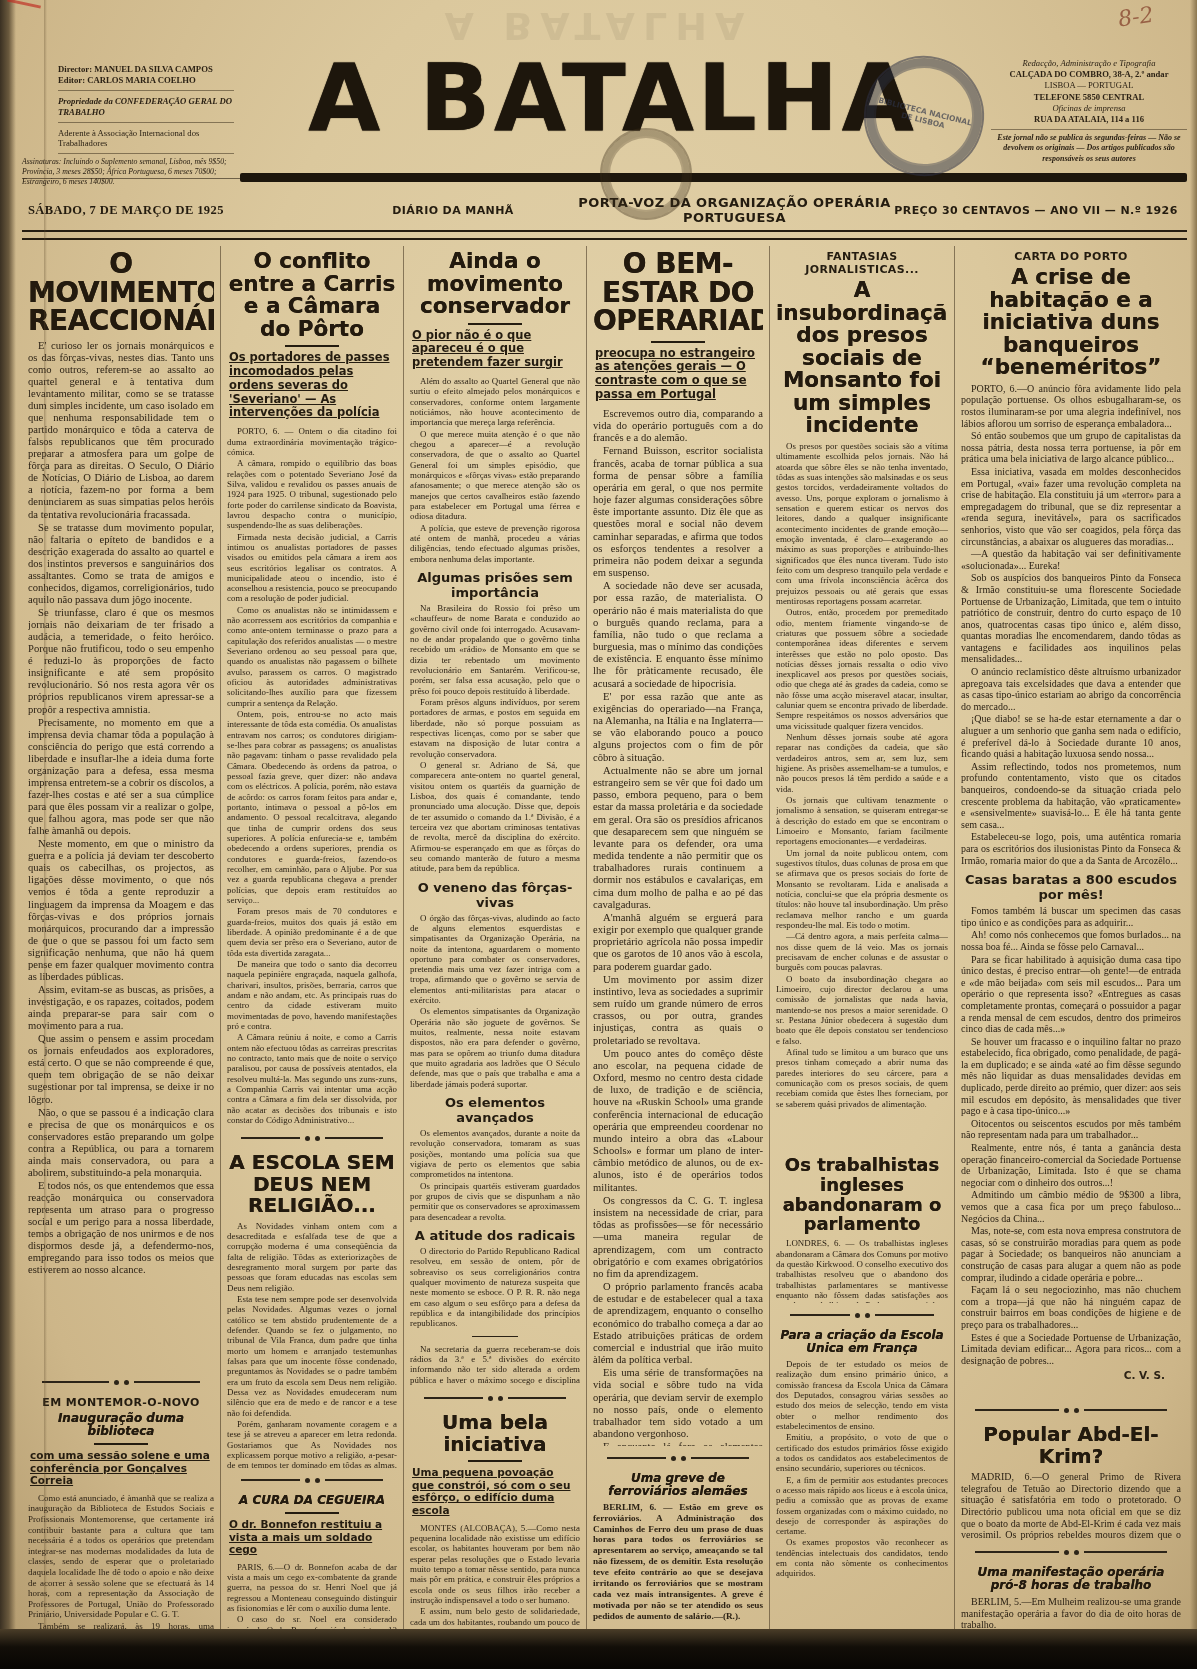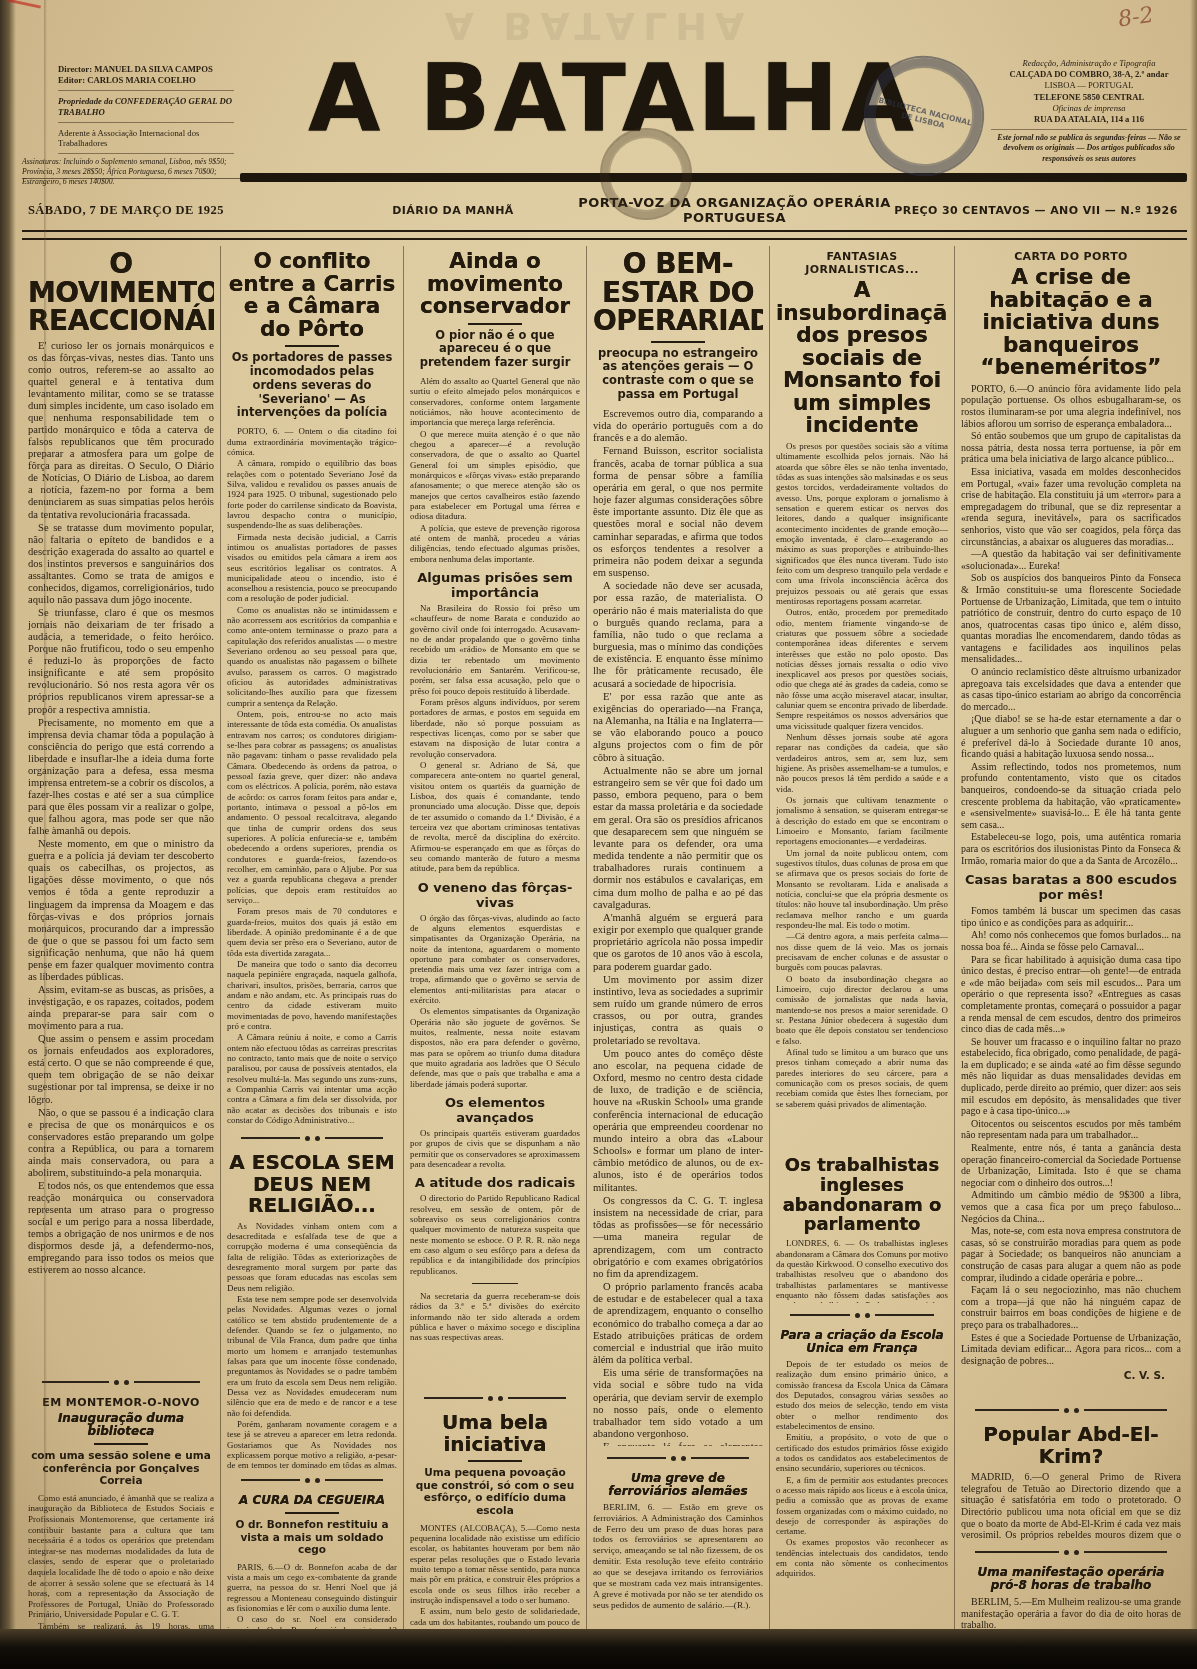--- a/index.html
+++ b/index.html
@@ -65,31 +65,31 @@
     letter-spacing:.4px;margin:2px 0 3px;color:#241c10;}
   .headline{font-family:"DejaVu Sans",sans-serif;font-weight:bold;text-align:center;color:#231a0e;
     text-shadow:0 0 .5px #231a0e;margin:2px 0 4px;}
   .h-xl{font-size:28px;line-height:1.02;letter-spacing:-.5px;}
   .h-lg{font-size:21.5px;line-height:1.05;}
   .h-md2{font-size:20px;line-height:1.08;}
   .h-md{font-size:12px;line-height:1.08;font-style:italic;}
   .h-sm{font-size:18px;line-height:1.1;}
   .hline{width:54px;border-top:2px solid #241c10;margin:5px auto 4px;}
   .deck{font-family:"DejaVu Sans",sans-serif;font-weight:bold;font-size:11.5px;line-height:1.2;
-    text-align:center;margin:3px 2px 6px;color:#241c10;}
+    margin:3px 2px 6px;color:#241c10;text-decoration:underline;}
   .cross{font-family:"DejaVu Sans",sans-serif;font-weight:bold;font-size:13px;text-align:center;margin:6px 0 3px;color:#241c10;}
   .midrule{width:46px;border-top:1px solid #2a2114;margin:7px auto;}
   .sign{text-align:right;font-family:"DejaVu Sans",sans-serif;font-weight:bold;font-size:10.5px;padding-right:16px;margin-top:3px;}
   p{margin:0 0 1px;text-indent:10px;text-align:justify;hyphens:auto;-webkit-hyphens:auto;}
 
   .c1 .a1 p{font-size:10.6px;line-height:1.14;}
   .c1 .a2 p{font-size:9px;line-height:1.18;}
   .c2 p,.c3 p,.c5 p{font-size:8.9px;line-height:1.16;}
   .c4 .a1 p{font-size:10.6px;line-height:1.15;}
-  .c4 .a2 p{font-size:9.2px;line-height:1.18;}
+  .c4 .a2 p{font-size:9.2px;line-height:1.18;font-weight:bold;}
   .c6 p{font-size:10px;line-height:1.16;}
   .c1 .a2 .deck,.c2 .a3 .deck,.c3 .a2 .deck{font-size:10.5px;}
 
   .orn{display:flex;align-items:center;gap:5px;margin:8px 14px;height:8px;}
   .orn::before,.orn::after{content:"";flex:1;border-top:2px solid #2c2418;}
   .orn i{width:5px;height:5px;background:#2c2418;border-radius:50%;}
 </style>
 </head>
 <body>
 
@@ -214,20 +214,21 @@
           <p>O que merece muita atenção é o que não chegou a aparecer—é a revolução conservadora, de que o assalto ao Quartel General foi um simples episódio, que monárquicos e «fôrças vivas» estão preparando afanosamente; o que merece atenção são os manejos que certos cavalheiros estão fazendo para estabelecer em Portugal uma férrea e odiosa ditadura.</p>
           <p>A polícia, que esteve de prevenção rigorosa até ontem de manhã, procedeu a várias diligências, tendo efectuado algumas prisões, embora nenhuma delas importante.</p>
           <div class="cross">Algumas prisões sem importância</div>
           <p>Na Brasileira do Rossio foi prêso um «chauffeur» de nome Barata e conduzido ao govêrno civil onde foi interrogado. Acusavam-no de andar propalando que o govêrno tinha recebido um «rádio» de Monsanto em que se dizia ter rebentado um movimento revolucionário em Santarém. Verificou-se, porém, ser falsa essa acusação, pelo que o prêso foi pouco depois restituído à liberdade.</p>
           <p>Foram prêsos alguns indivíduos, por serem portadores de armas, e postos em seguida em liberdade, não só porque possuiam as respectivas licenças, como por se saber que estavam na disposição de lutar contra a revolução conservadora.</p>
           <p>O general sr. Adriano de Sá, que comparecera ante-ontem no quartel general, visitou ontem os quartéis da guarnição de Lisboa, dos quais é comandante, tendo pronunciado uma alocução. Disse que, depois de ter assumido o comando da 1.ª Divisão, é a terceira vez que abortam criminosas tentativas de revolta, mercê da disciplina do exército. Afirmou-se esperançado em que as fôrças do seu comando manterão de futuro a mesma atitude, para bem da república.</p>
           <div class="cross">O veneno das fôrças-vivas</div>
           <p>O órgão das fôrças-vivas, aludindo ao facto de alguns elementos esquerdistas e simpatisantes da Organização Operária, na noite da intentona, aguardarem o momento oportuno para combater os conservadores, pretendia mais uma vez fazer intriga com a tropa, afirmando que o govêrno se servia de elementos anti-militaristas para atacar o exército.</p>
           <p>Os elementos simpatisantes da Organização Operária não são joguete de govêrnos. Se muitos, realmente, nessa noite estavam dispostos, não era para defender o govêrno, mas para se opôrem ao triunfo duma ditadura que muito agradaria aos ladrões que O Século defende, mas que o país que trabalha e ama a liberdade jámais poderá suportar.</p>
           <div class="cross">Os elementos avançados</div>
+          <p>Os elementos avançados, durante a noite da revolução conservadora, tomaram as suas posições, montando uma polícia sua que vigiava de perto os elementos que sabia comprometidos na intentona.</p>
           <p>Os principais quartéis estiveram guardados por grupos de civis que se dispunham a não permitir que os conservadores se aproximassem para desencadear a revolta.</p>
           <div class="cross">A atitude dos radicais</div>
           <p>O directorio do Partido Republicano Radical resolveu, em sessão de ontem, pôr de sobreaviso os seus correligionários contra qualquer movimento de natureza suspeita que neste momento se esboce. O P. R. R. não nega em caso algum o seu esfôrço para a defesa da república e da intangibilidade dos princípios republicanos.</p>
           <div class="midrule"></div>
           <p>Na secretaria da guerra receberam-se dois rádios da 3.ª e 5.ª divisões do exército informando não ter sido alterada a ordem pública e haver o máximo socego e disciplina nas suas respectivas areas.</p>
         </article>
       <div class="orn">
           <i></i>
           <i></i>
         </div>

